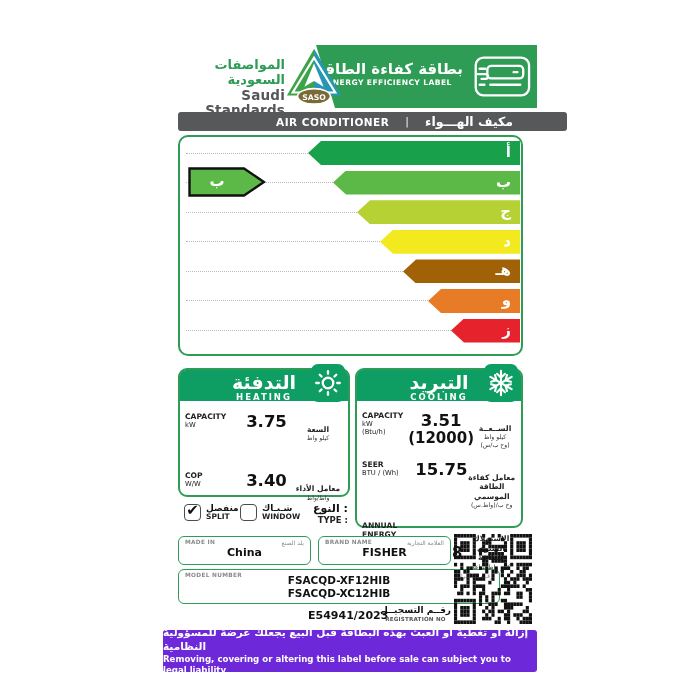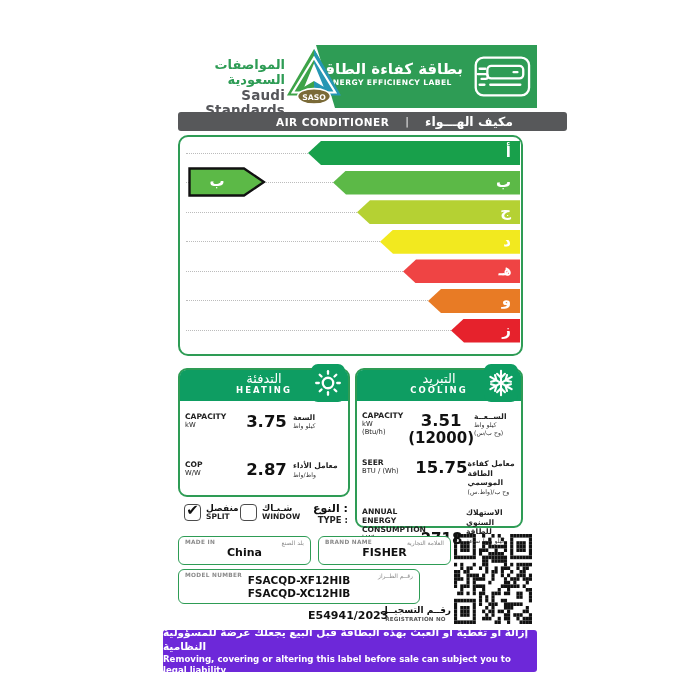--- a/index.html
+++ b/index.html
@@ -32,31 +32,31 @@
   .arrow{height:24px;position:relative;clip-path:polygon(13px 0,100% 0,100% 100%,13px 100%,0 50%);}
   .grade-letter{position:absolute;right:9px;top:50%;transform:translateY(-56%);color:#fff;font-size:15px;font-weight:bold;}
   .indicator{position:absolute;left:8px;top:30px;width:78px;height:30px;}
   .indicator-letter{position:absolute;left:0;top:50%;width:58px;transform:translateY(-56%);text-align:center;color:#fff;font-size:15px;font-weight:bold;}
 
   
   .panel{position:absolute;border:2px solid #2E9C55;border-radius:9px;box-sizing:border-box;background:#fff;}
   .panel-heating{left:15px;top:323px;width:172px;height:129px;}
   .panel-cooling{left:192px;top:323px;width:168px;height:160px;}
   .panel-header{height:31px;border-radius:6px 6px 0 0;color:#fff;text-align:center;padding-top:2px;box-sizing:border-box;line-height:1.1;}
-  .ph-ar{font-size:13px;font-weight:normal;}
+  .ph-ar{font-size:19px;font-weight:bold;}
   .ph-en{font-size:8.5px;font-weight:bold;letter-spacing:2px;}
   .badge{position:absolute;right:3px;top:-6px;width:34px;height:38px;border-radius:7px;display:flex;align-items:center;justify-content:center;}
   .panel-body{padding:7px 5px 0 5px;}
   .stat-row{display:flex;align-items:flex-start;}
   .stat-en{width:55px;line-height:1.15;}
   .stat-en .l1{font-size:7.6px;font-weight:bold;color:#222;}
   .stat-en .l2{font-size:6.8px;color:#222;}
   .stat-val{flex:1;text-align:center;font-weight:bold;color:#111;font-size:16.5px;line-height:1.12;}
   .stat-val .v2{font-size:15px;}
-  .stat-ar{width:50px;text-align:left;line-height:1.25;direction:rtl;}
+  .stat-ar{width:50px;text-align:center;line-height:1.25;direction:rtl;margin-top:12px;}
   .stat-ar .l1{font-size:7.6px;font-weight:bold;color:#222;}
   .stat-ar .l2{font-size:6.2px;color:#333;}
   .heat-row1{margin-top:5px;}
   .heat-row2{margin-top:30px;}
   .cool-row{margin-top:4px;}
   .cool-row2{margin-top:12px;}
   .cool-row3{margin-top:13px;}
 
   
   .type-row{position:absolute;left:15px;top:456px;width:172px;height:32px;}
@@ -70,21 +70,21 @@
     display:flex;align-items:center;justify-content:center;}
   .check{font-size:15px;font-weight:bold;color:#111;margin-top:-4px;}
   .opt-labels{line-height:1.15;}
   .opt-ar{font-size:9px;font-weight:bold;color:#111;}
   .opt-en{font-size:7.5px;font-weight:bold;color:#222;}
 
   
   .info-box{position:absolute;border:1.5px solid #2E9C55;border-radius:6px;box-sizing:border-box;background:#fff;}
   .ib-madein{left:15px;top:491px;width:133px;height:29px;}
   .ib-brand{left:155px;top:491px;width:133px;height:29px;}
-  .ib-model{left:15px;top:524px;width:242px;height:35px;}
+  .ib-model{left:15px;top:524px;width:322px;height:35px;}
   .ib-lab-en{position:absolute;left:6px;top:2px;font-size:5.8px;color:#8a8a8a;font-weight:bold;letter-spacing:.3px;}
   .ib-lab-ar{position:absolute;right:6px;top:2px;font-size:6px;color:#8a8a8a;}
   .ib-val{position:absolute;left:0;right:0;top:9px;text-align:center;font-size:11px;font-weight:bold;color:#111;}
   .ib-val-model{top:4px;line-height:1.25;font-size:10.5px;}
   .reg-row{position:absolute;left:15px;top:561px;width:273px;height:20px;}
   .reg-val{position:absolute;left:130px;top:3px;font-size:11px;font-weight:bold;color:#111;}
   .reg-label{position:absolute;right:0;top:0;text-align:center;line-height:1.1;}
   .reg-ar{font-size:9px;font-weight:bold;color:#111;}
   .reg-en{font-size:5.6px;font-weight:bold;color:#555;letter-spacing:.2px;}
   .std-row{position:absolute;left:15px;top:582px;width:273px;height:16px;}
@@ -162,21 +162,21 @@
           </div>
         </div>
         <div class="grade-row">
           <div class="leader"></div>
           <div class="arrow" style="width: 140px; background: rgb(242, 233, 31);">
             <span class="grade-letter">د</span>
           </div>
         </div>
         <div class="grade-row">
           <div class="leader"></div>
-          <div class="arrow" style="width: 117px; background: #ef4444; font-style: italic;">
+          <div class="arrow" style="width: 117px; background: #a16207;">
             <span class="grade-letter">هـ</span>
           </div>
         </div>
         <div class="grade-row">
           <div class="leader"></div>
           <div class="arrow" style="width: 92px; background: rgb(232, 123, 37);">
             <span class="grade-letter">و</span>
           </div>
         </div>
         <div class="grade-row">
@@ -222,21 +222,21 @@
         <div class="stat-ar">
           <div class="l1">السعة</div>
           <div class="l2">كيلو واط</div>
         </div>
       </div>
       <div class="stat-row heat-row2">
         <div class="stat-en">
           <div class="l1">COP</div>
           <div class="l2">W/W</div>
         </div>
-        <div class="stat-val">2.87</div>
+        <div class="stat-val">3.40</div>
         <div class="stat-ar">
           <div class="l1">معامل الأداء</div>
           <div class="l2">واط/واط</div>
         </div>
       </div>
     </div>
   </div>
 
   <div class="panel panel-cooling">
     <div class="panel-header" style="background: rgb(14, 157, 98);">

